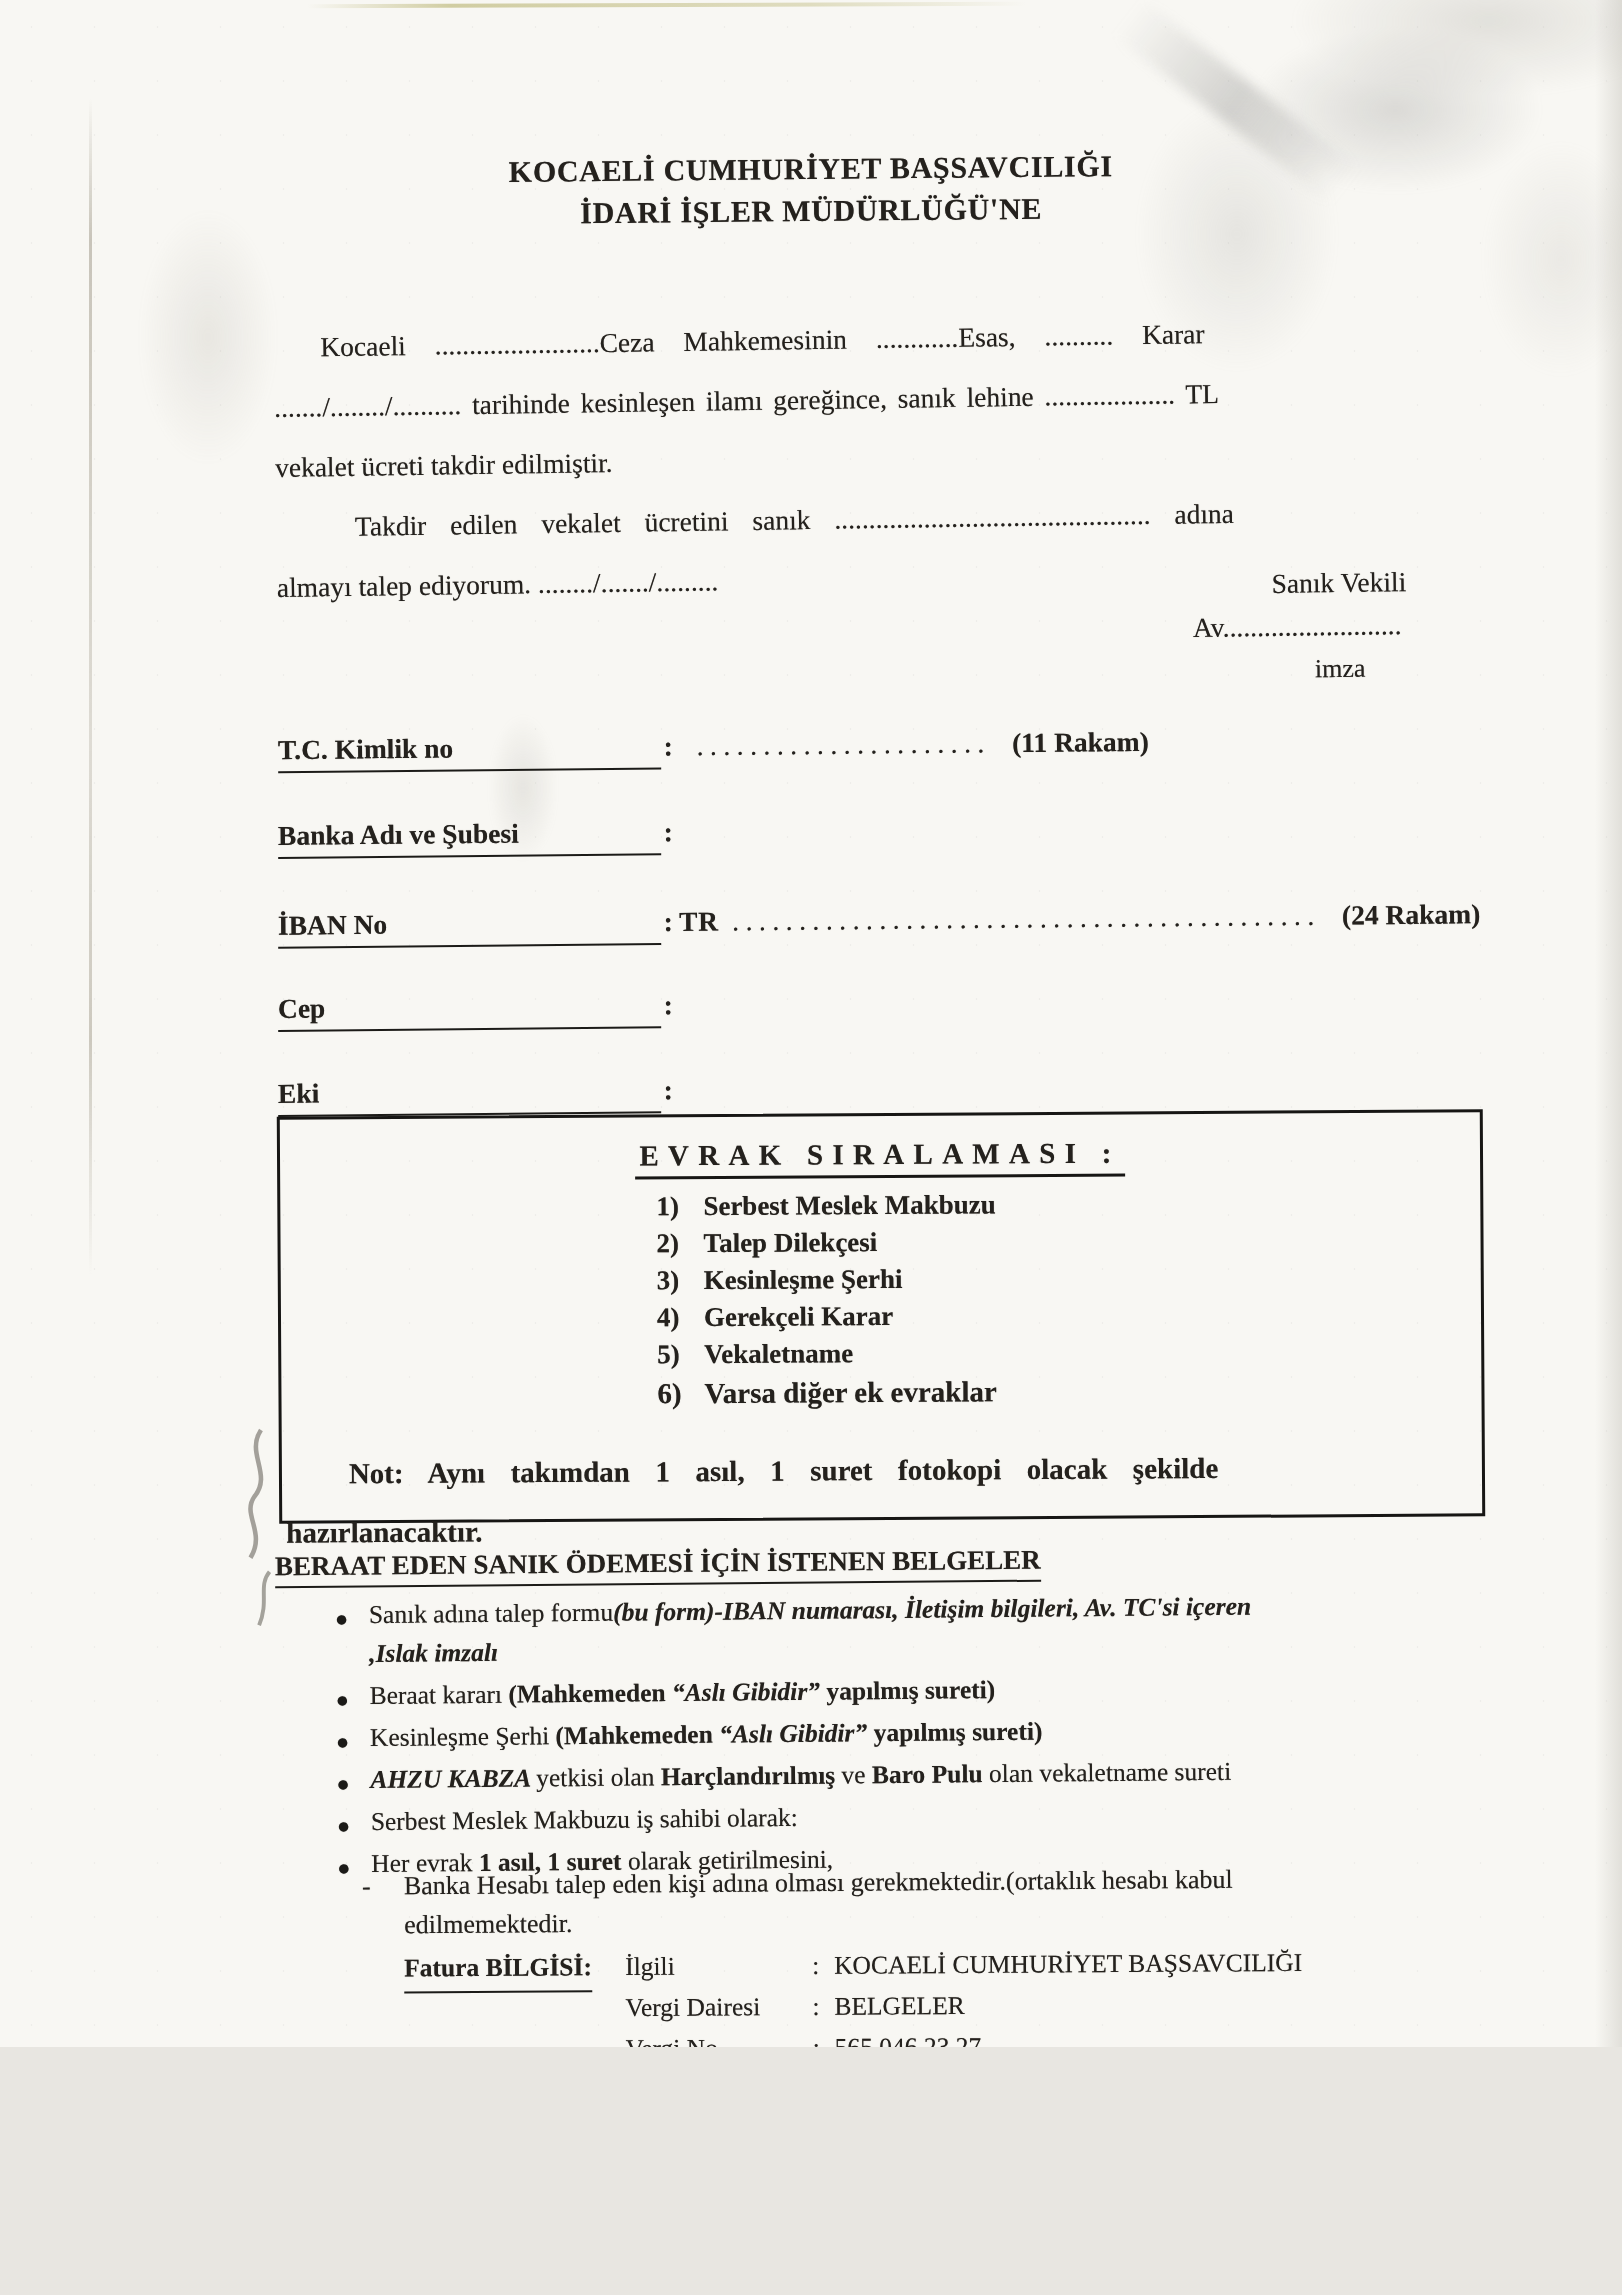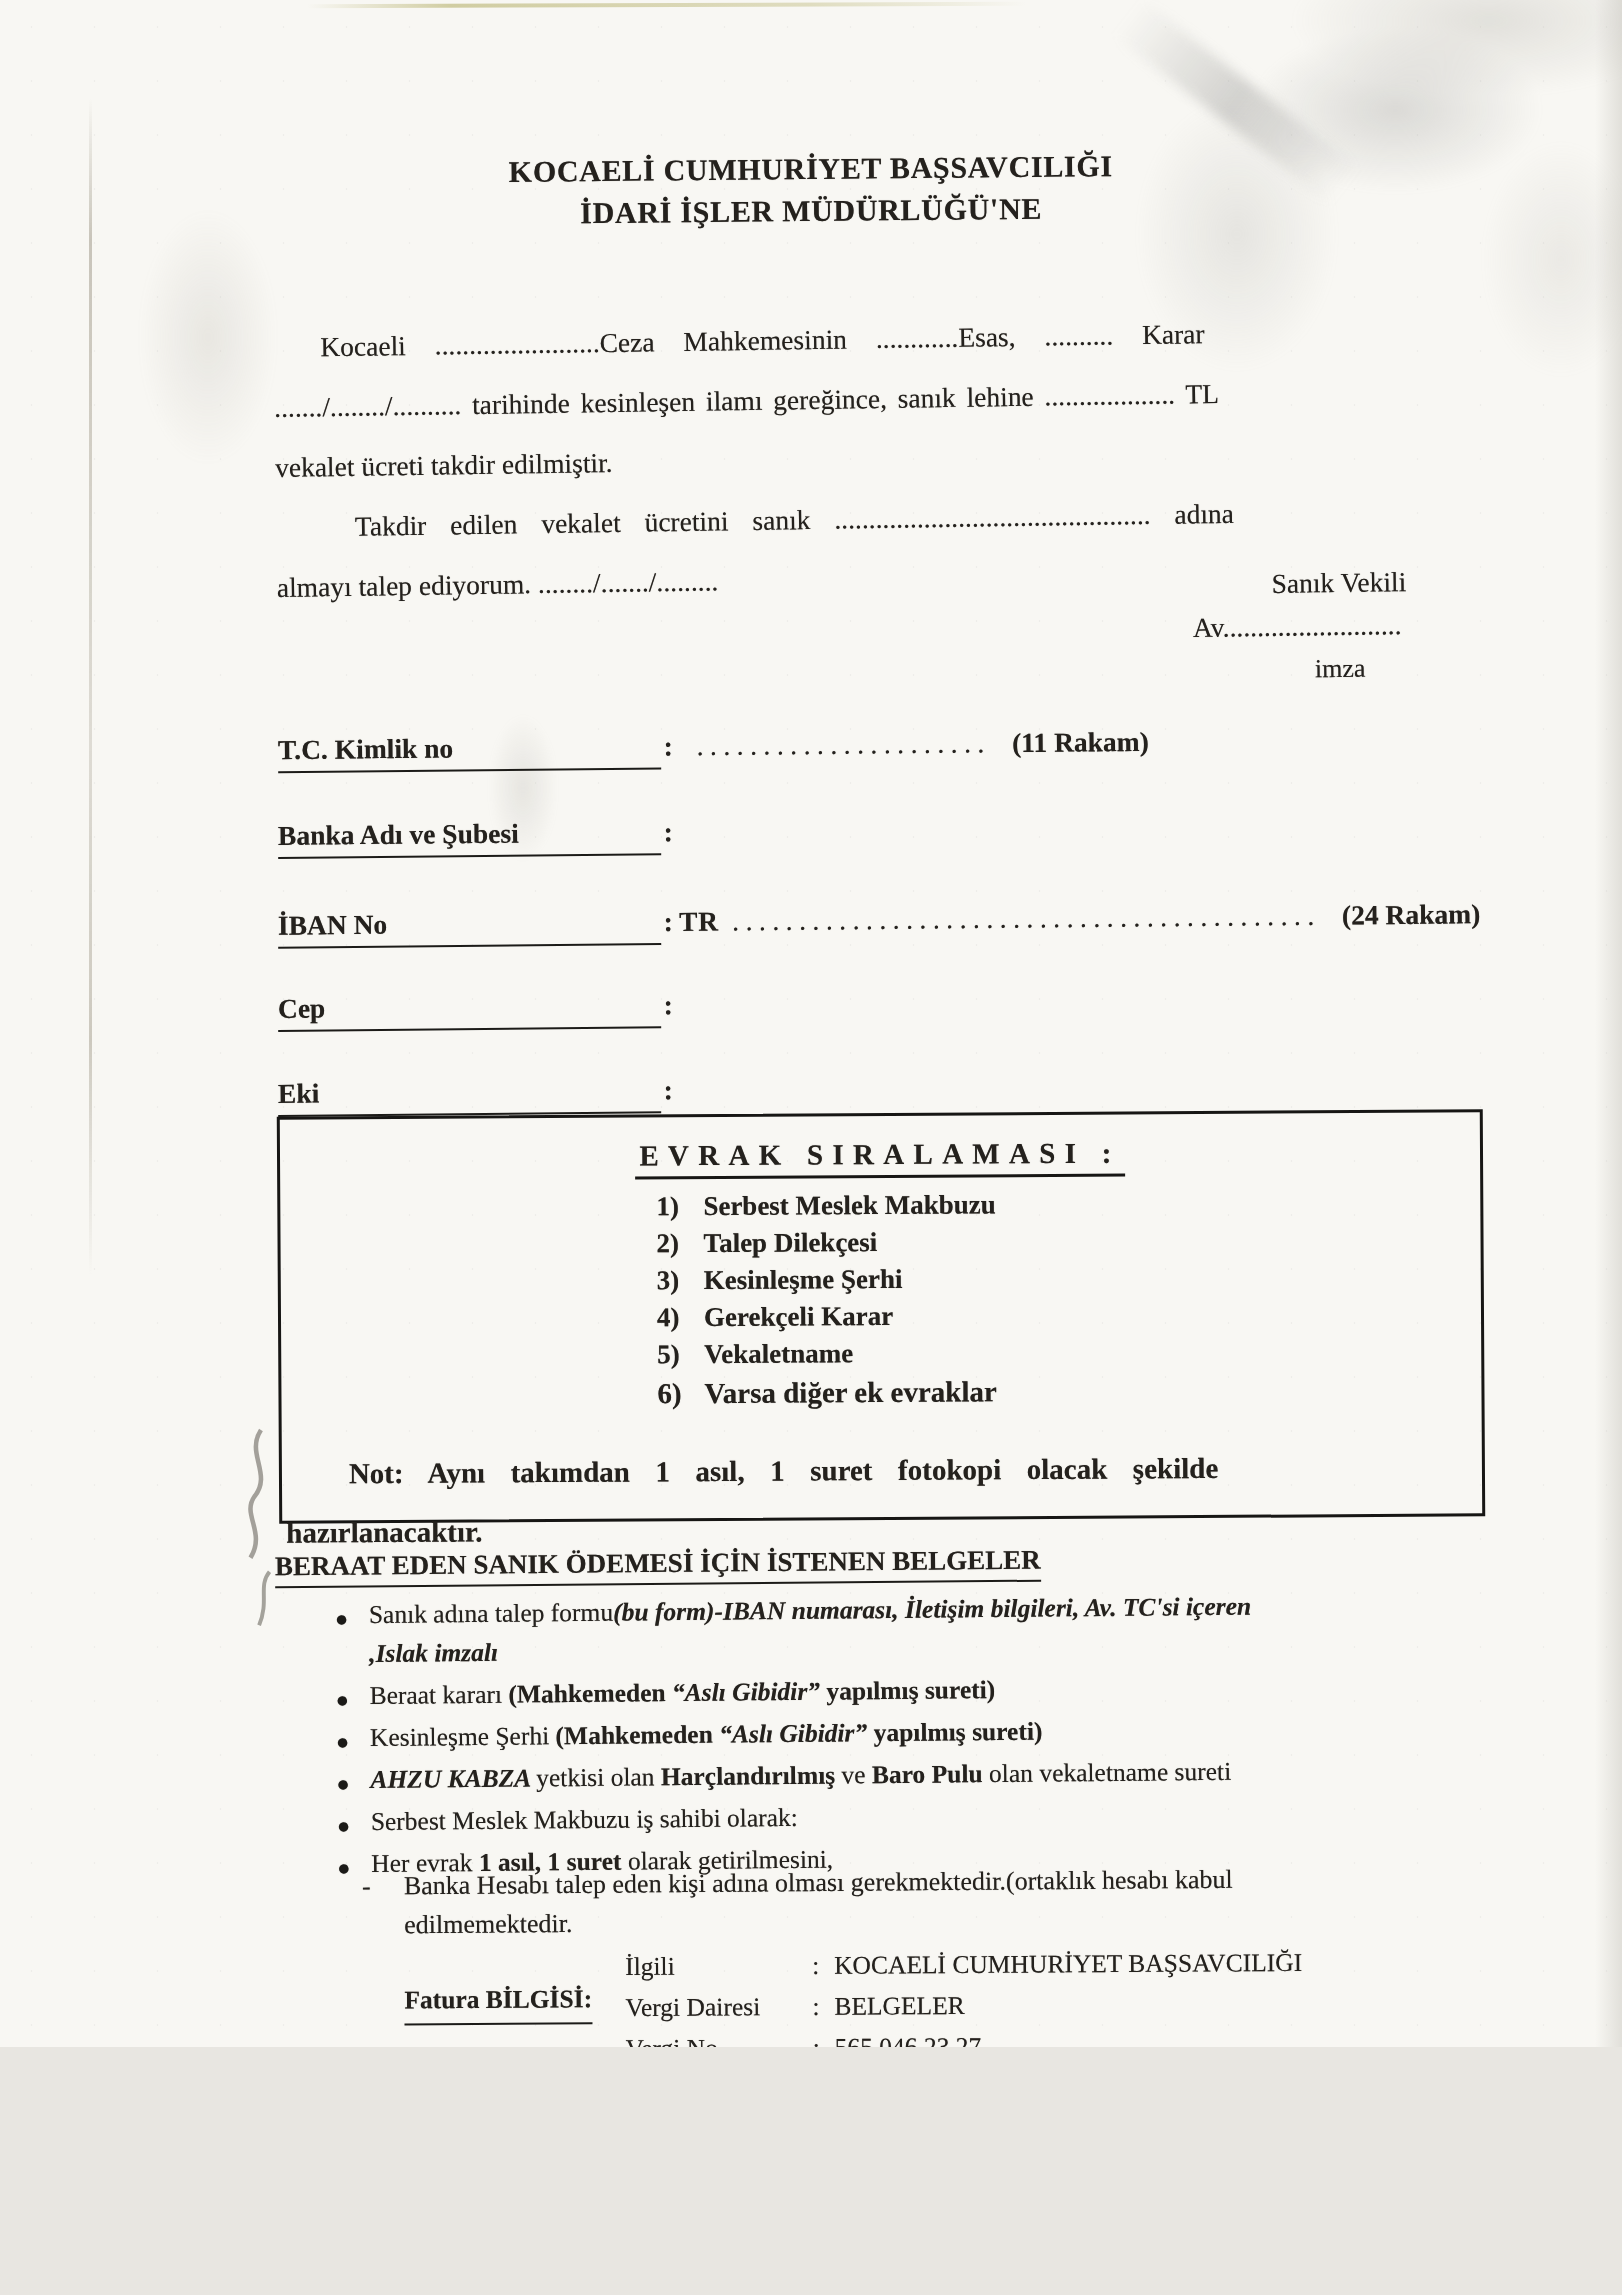--- a/index.html
+++ b/index.html
@@ -132,21 +132,21 @@
   .dash-item{
     position:absolute;left:362px;top:1862px;width:1178px;
     font-size:26px;line-height:39px;transform:rotate(-.45deg);
   }
   .dash-item .dashmark{display:inline-block;width:42px;}
   .dash-item .l2{padding-left:42px;}
   
   .fatura{position:absolute;left:404px;top:1944px;width:1112px;font-size:25.5px;line-height:41px;transform:rotate(-.35deg);}
   .fatura-label{
     position:absolute;left:0;top:0;font-weight:bold;
-    border-bottom:2.6px solid #1c1b18;padding-bottom:2.6px;margin-top:32px;
+    border-bottom:2.6px solid #1c1b18;padding-bottom:2.6px;
   }
   .fatura-rows{position:absolute;left:221px;top:0;}
   .fatura-row{white-space:nowrap;}
   .fatura-row .k{display:inline-block;width:187px;}
   .fatura-row .sep{display:inline-block;width:22px;}
   
   .footer{
     position:absolute;left:1041px;top:2202px;
     font-family:"Liberation Sans", sans-serif;font-size:21px;color:#141414;
   }

